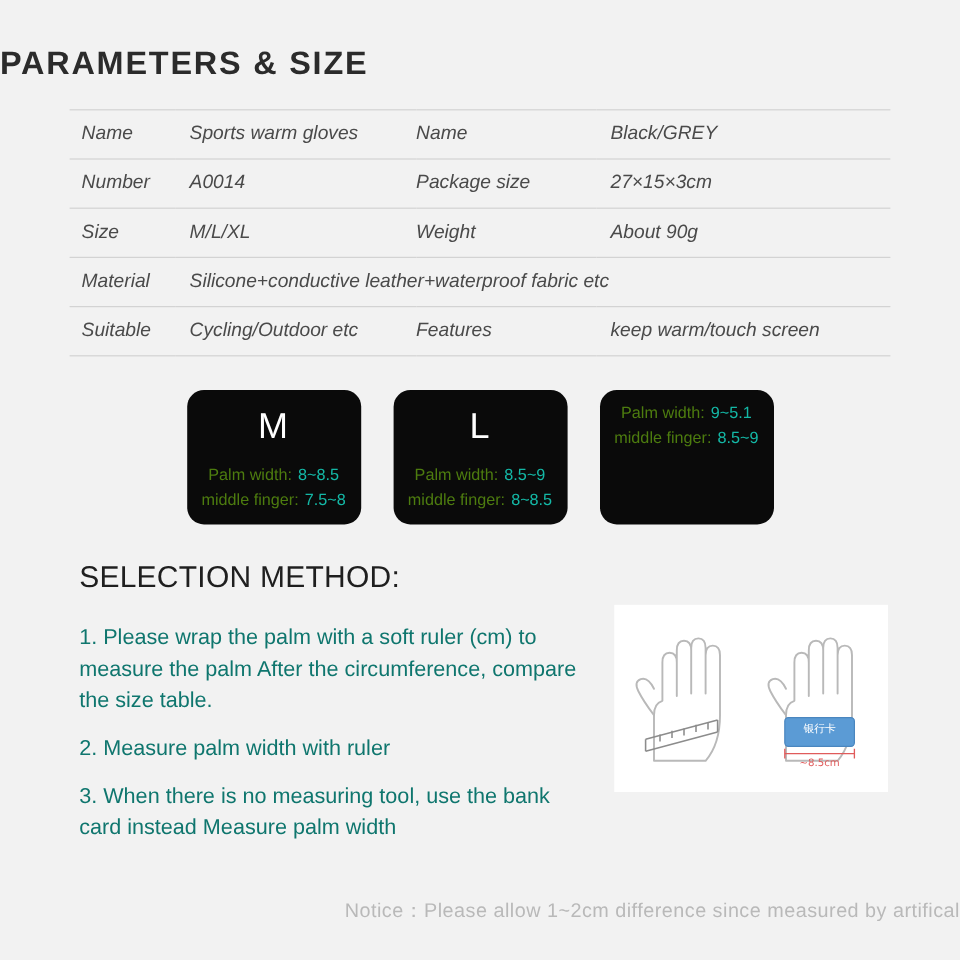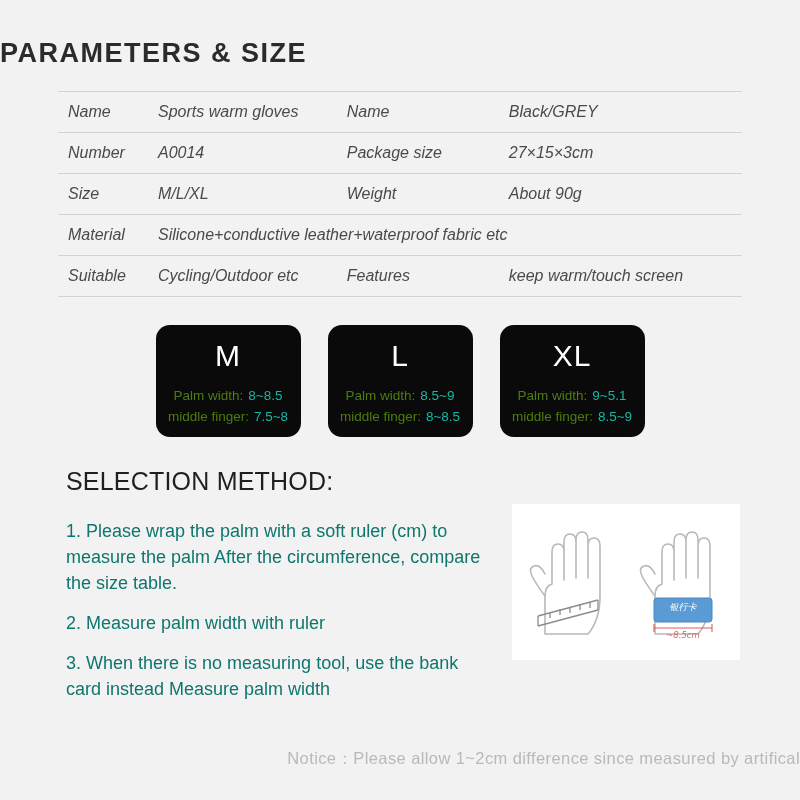--- a/index.html
+++ b/index.html
@@ -127,21 +127,20 @@
   }
 
   
   .illus {
     position: absolute;
     left: 512px;
     top: 504px;
     width: 228px;
     height: 156px;
     background: #ffffff;
-    font-style: italic;
   }
 
   
   .notice {
     position: absolute;
     left: 0;
     right: 0;
     top: 748px;
     text-align: right;
     font-size: 16.5px;
@@ -209,21 +208,20 @@
         <span class="k">Palm width:</span>
         <span class="v">8.5~9</span>
       </div>
       <div class="card-row">
         <span class="k">middle finger:</span>
         <span class="v">8~8.5</span>
       </div>
     </div>
 
     <div class="card">
-      <div class="card-size">XL</div>
       <div class="card-row">
         <span class="k">Palm width:</span>
         <span class="v">9~5.1</span>
       </div>
       <div class="card-row">
         <span class="k">middle finger:</span>
         <span class="v">8.5~9</span>
       </div>
     </div>
 

